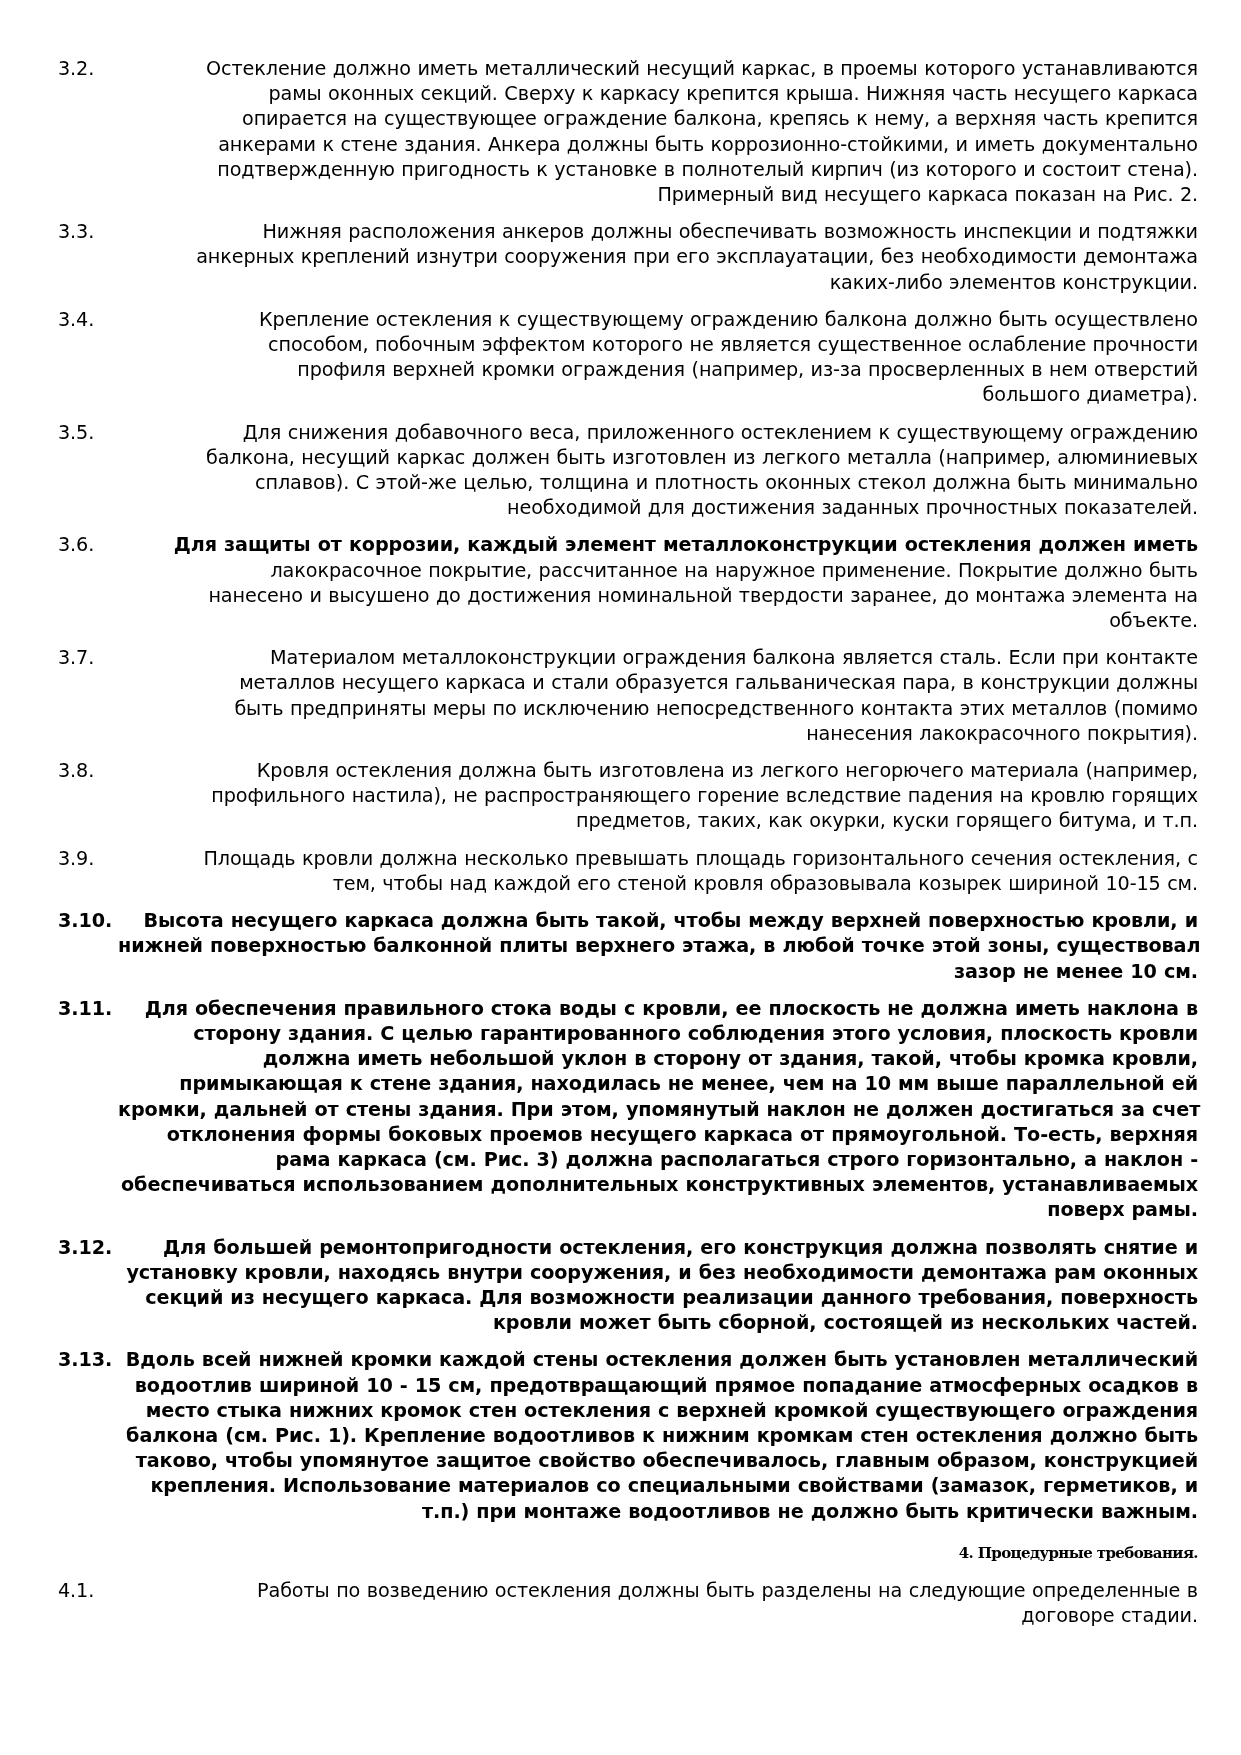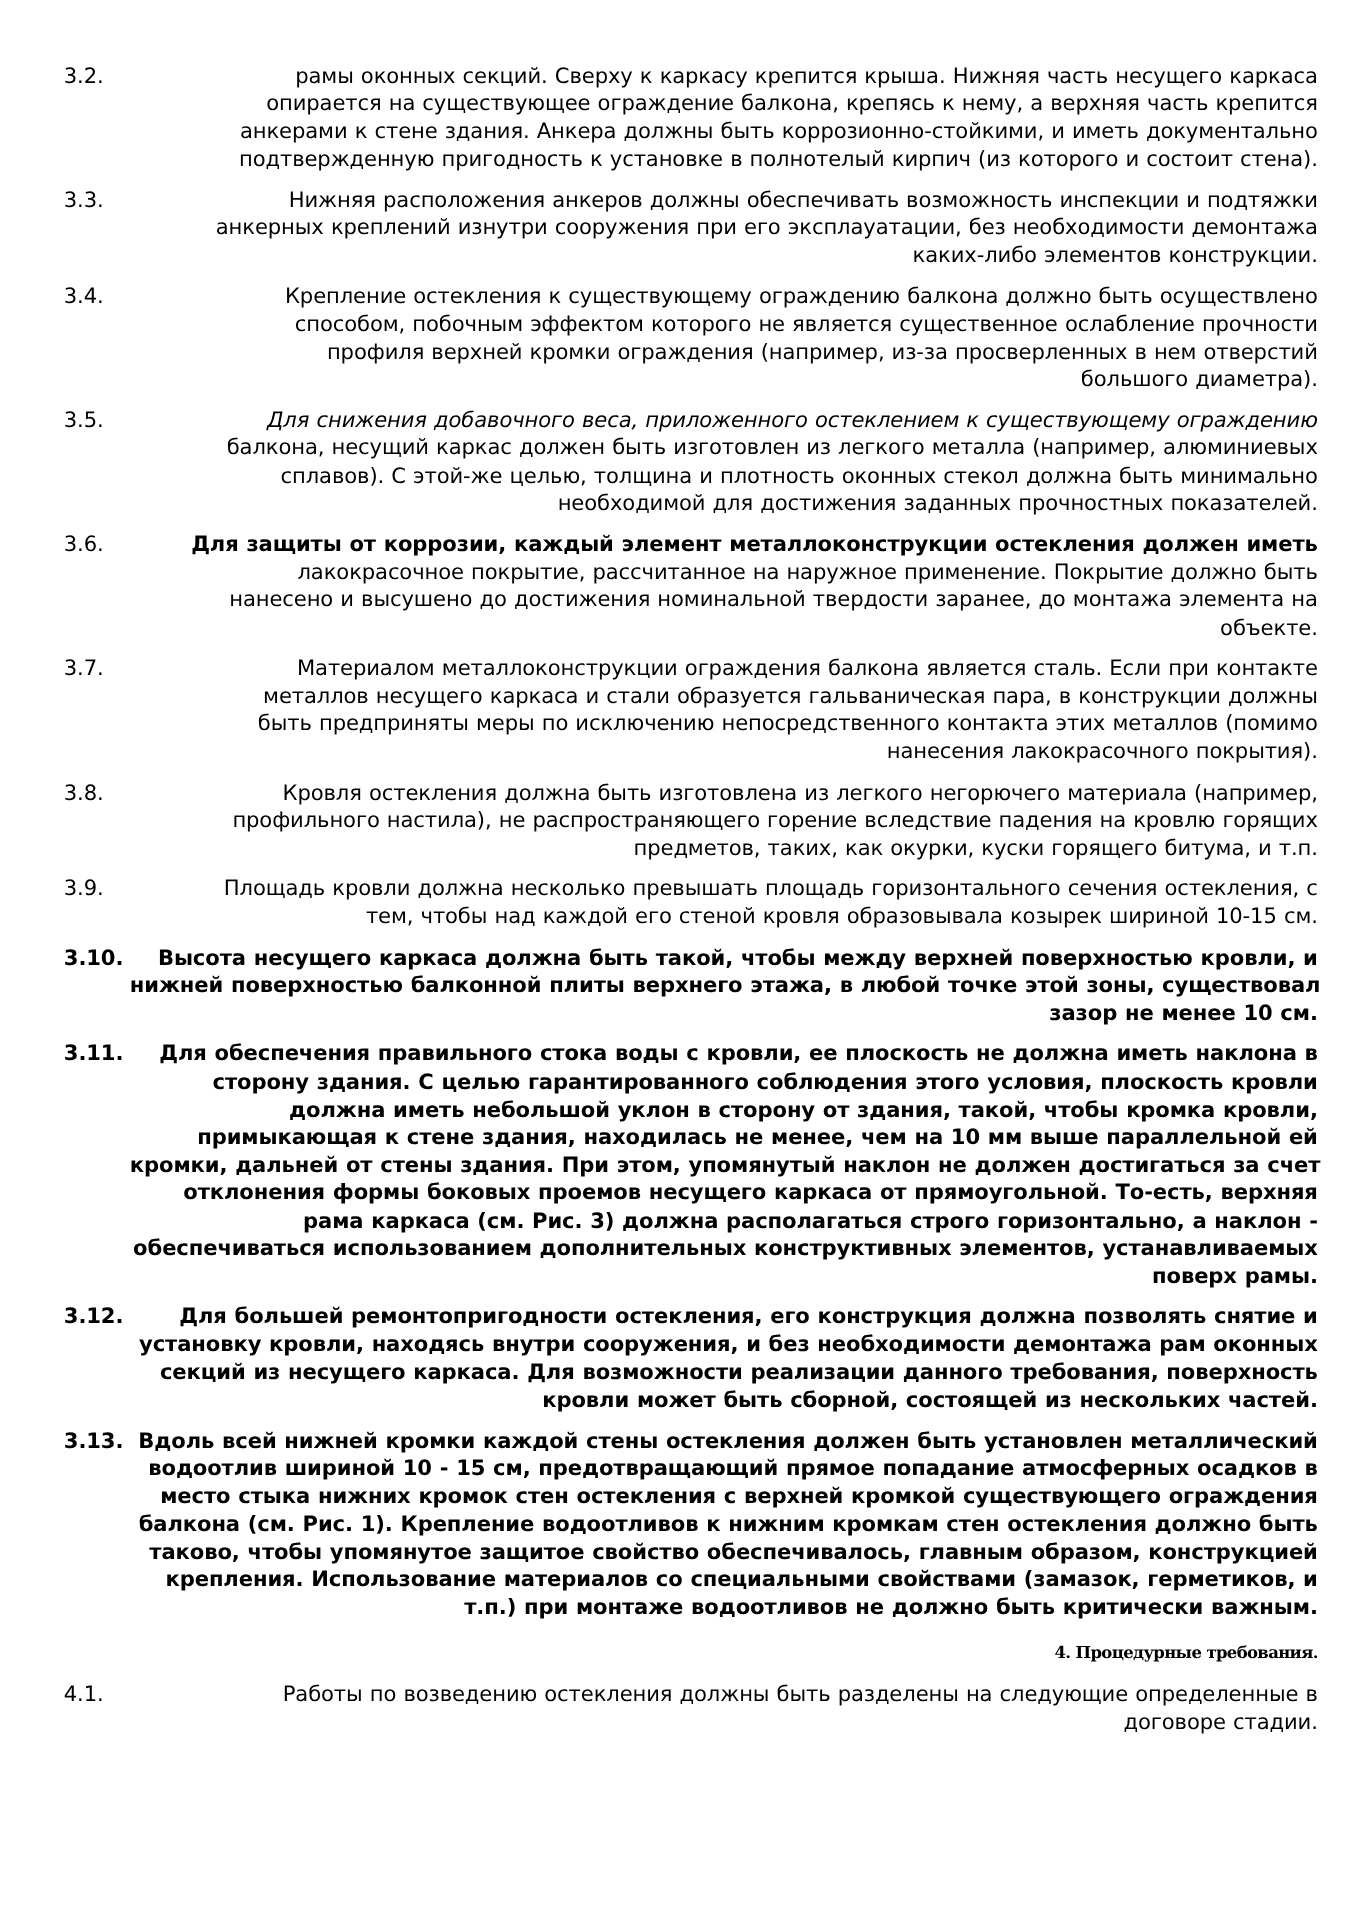--- a/index.html
+++ b/index.html
@@ -56,41 +56,43 @@
       letter-spacing: -0.6px;
     }
   </style>
 </head>
 <body>
 
 <div class="page">
   <div id="section3">
       <div class="item">
         <span class="num">3.2.</span>
+        <span class="line first" style="margin-left: -4.78125px;">Остекление должно иметь металлический несущий каркас, в проемы которого устанавливаются</span>
         <span class="line">рамы оконных секций. Сверху к каркасу крепится крыша. Нижняя часть несущего каркаса</span>
         <span class="line">опирается на существующее ограждение балкона, крепясь к нему, а верхняя часть крепится</span>
         <span class="line">анкерами к стене здания. Анкера должны быть коррозионно-стойкими, и иметь документально</span>
         <span class="line">подтвержденную пригодность к установке в полнотелый кирпич (из которого и состоит стена).</span>
+        <span class="line">Примерный вид несущего каркаса показан на Рис. 2.</span>
       </div>
       <div class="item">
         <span class="num">3.3.</span>
         <span class="line first" style="margin-left: -4.78125px;">Нижняя расположения анкеров должны обеспечивать возможность инспекции и подтяжки</span>
         <span class="line">анкерных креплений изнутри сооружения при его эксплауатации, без необходимости демонтажа</span>
         <span class="line">каких-либо элементов конструкции.</span>
       </div>
       <div class="item">
         <span class="num">3.4.</span>
         <span class="line first" style="margin-left: -4.78125px;">Крепление остекления к существующему ограждению балкона должно быть осуществлено</span>
         <span class="line">способом, побочным эффектом которого не является существенное ослабление прочности</span>
         <span class="line">профиля верхней кромки ограждения (например, из-за просверленных в нем отверстий</span>
         <span class="line">большого диаметра).</span>
       </div>
       <div class="item">
         <span class="num">3.5.</span>
-        <span class="line first" style="margin-left: -4.78125px; font-style: italic;">Для снижения добавочного веса, приложенного остеклением к существующему ограждению</span>
+        <span class="line first" style="margin-left: -4.78125px;">Для снижения добавочного веса, приложенного остеклением к существующему ограждению</span>
         <span class="line">балкона, несущий каркас должен быть изготовлен из легкого металла (например, алюминиевых</span>
         <span class="line">сплавов). С этой-же целью, толщина и плотность оконных стекол должна быть минимально</span>
         <span class="line">необходимой для достижения заданных прочностных показателей.</span>
       </div>
       <div class="item">
         <span class="num">3.6.</span>
         <span class="line first" style="margin-left: -4.78125px; font-weight: bold;">Для защиты от коррозии, каждый элемент металлоконструкции остекления должен иметь</span>
         <span class="line">лакокрасочное покрытие, рассчитанное на наружное применение. Покрытие должно быть</span>
         <span class="line">нанесено и высушено до достижения номинальной твердости заранее, до монтажа элемента на</span>
         <span class="line">объекте.</span>

